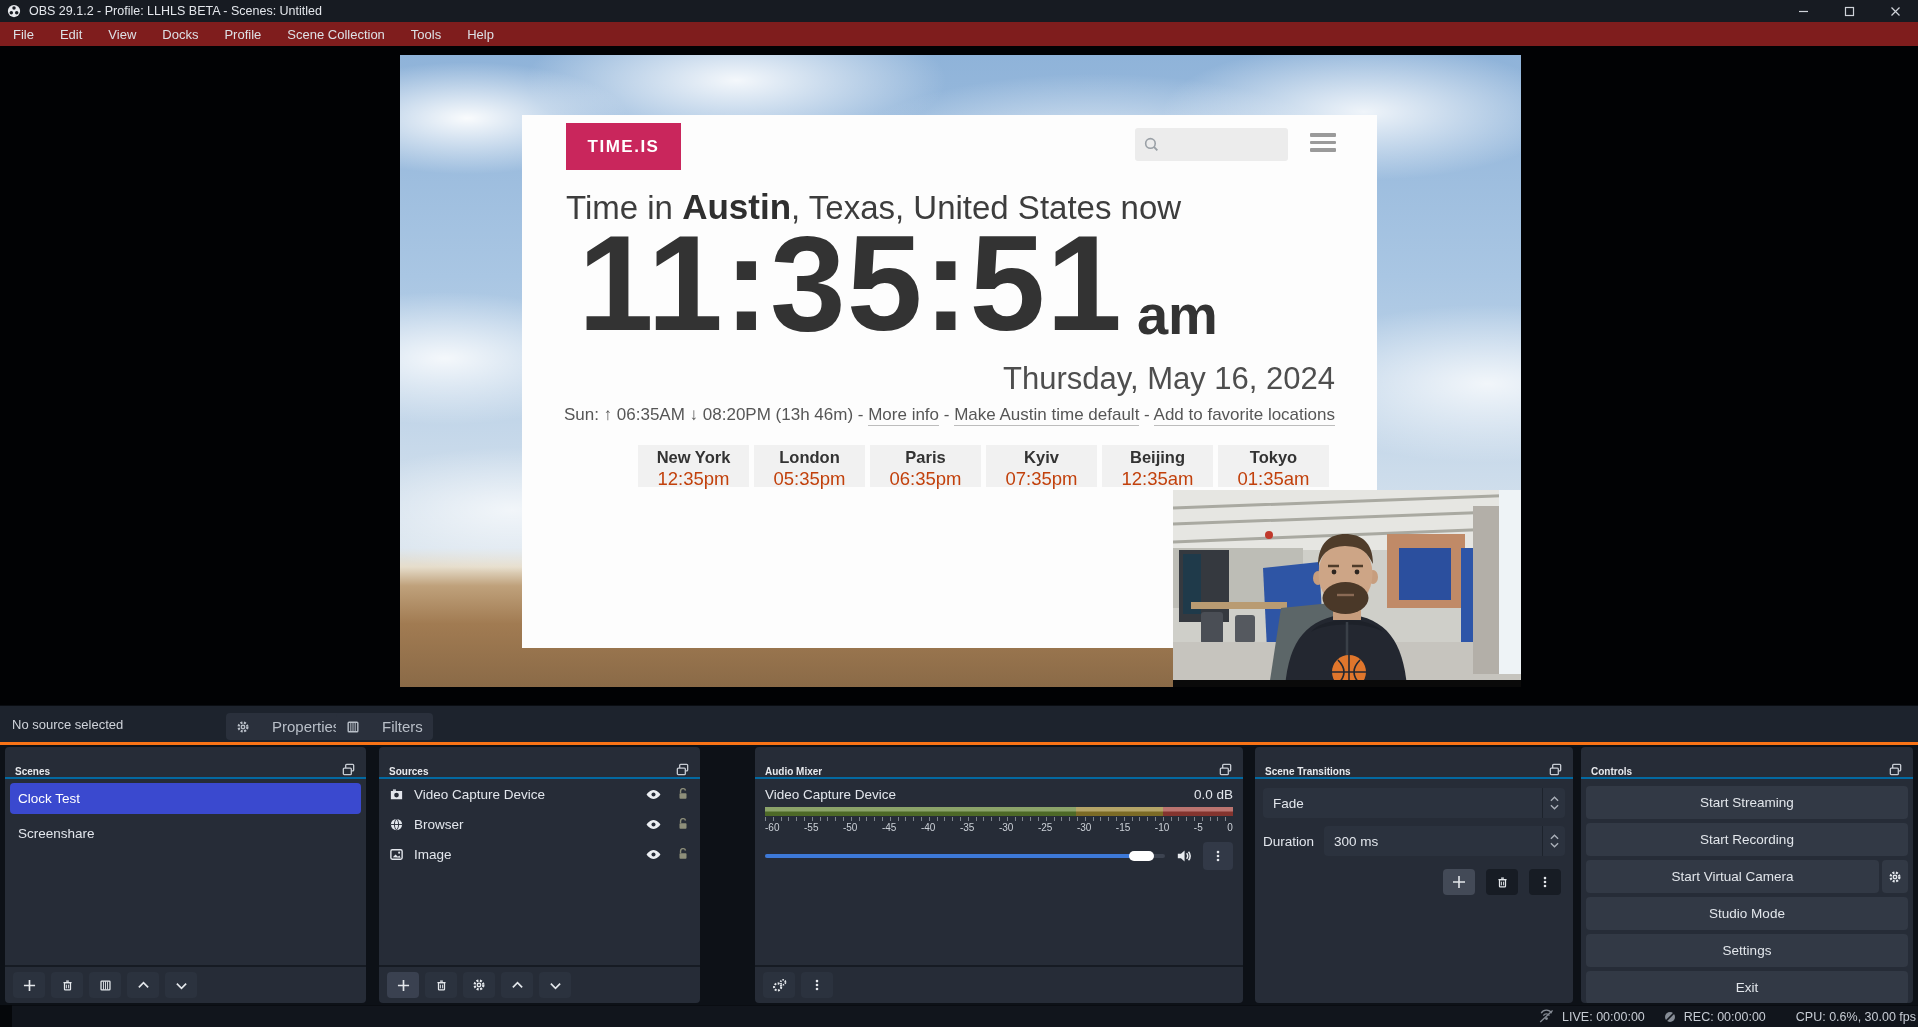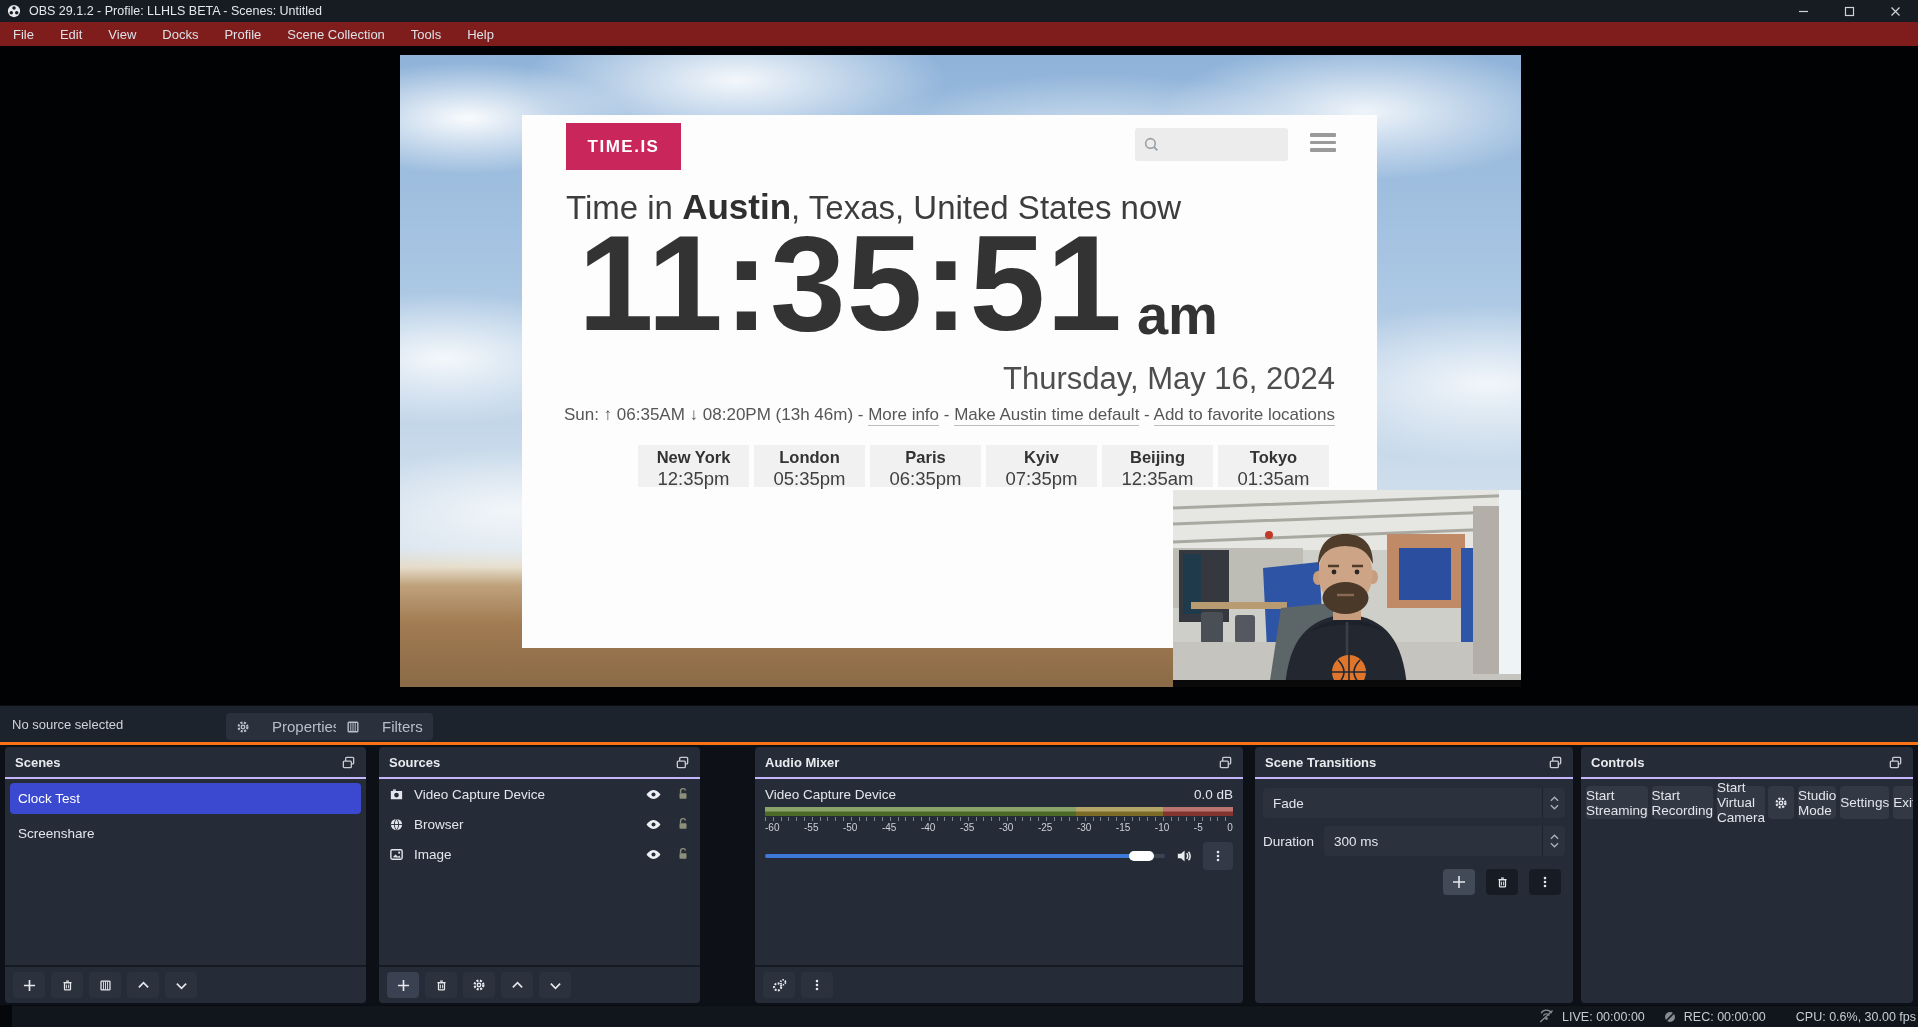--- a/index.html
+++ b/index.html
@@ -44,38 +44,38 @@
   #page-heading .city{font-weight:bold;font-size:35px;color:#2f2f2f;}
   #clock-row{position:absolute;left:56px;top:100px;display:flex;align-items:flex-end;color:#333;}
   #clock-time{font-size:136px;font-weight:bold;line-height:1;letter-spacing:1px;}
   #clock-ampm{font-size:56px;font-weight:bold;line-height:1;margin:0 0 8px 14px;}
   #page-date{position:absolute;right:42px;top:246px;font-size:31px;color:#4e4e4e;white-space:nowrap;}
   #sun-line{position:absolute;right:42px;top:290px;font-size:17px;color:#565656;white-space:nowrap;}
   #sun-line .pg-link{color:#565656;border-bottom:1px solid #bdbdbd;padding-bottom:1px;}
   #cities{position:absolute;left:116px;top:330px;display:flex;gap:5px;}
   .city-cell{width:111px;height:42px;background:#f1f1f1;text-align:center;padding-top:3px;box-sizing:border-box;}
   .city-name{font-size:16.5px;font-weight:bold;color:#333;line-height:1.2;}
-  .city-time{font-size:18.5px;color:#404040;line-height:1.15;}
+  .city-time{font-size:18.5px;color:#c2410c;line-height:1.15;}
   #webcam{position:absolute;right:0;bottom:0;width:348px;height:197px;}
 
   
   #srcbar{position:absolute;left:0;top:705px;width:1918px;height:40px;background:#1d232d;
           border-top:1px solid #0a0d12;border-bottom:3px solid #f97316;box-sizing:border-box;
           display:flex;align-items:center;font-size:13px;color:#cfd3da;}
   #src-status{margin-left:12px;}
   .srcbar-btn{position:absolute;top:7px;height:27px;background:#2a303c;border-radius:4px;color:#b9bfc8;
               display:flex;align-items:center;gap:22px;padding:0 10px;font-size:15px;box-sizing:border-box;}
   #btn-properties{left:226px;}
   #btn-filters{left:336px;}
 
   
   #docks{position:absolute;left:0;top:745px;width:1918px;height:260px;background:#0d1117;}
   .panel{position:absolute;top:2px;height:256px;background:#262c37;border-radius:4px;overflow:hidden;box-sizing:border-box;}
-  .panel-header{height:32px;display:flex;align-items:center;padding:0 10px;font-size:13px;font-weight:bold;
-                color:#e8eaee;border-bottom:2px solid #c4b5fd;box-sizing:border-box;}
+  .panel-header{height:32px;display:flex;align-items:flex-end;padding:0 10px;font-size:10px;font-weight:bold;
+                color:#e8eaee;border-bottom:2px solid #0369a1;box-sizing:border-box;}
   .popout{margin-left:auto;color:#c7ccd3;}
   .panel-toolbar{position:absolute;left:0;right:0;bottom:0;height:38px;border-top:2px solid #161b23;
                  display:flex;align-items:center;gap:6px;padding:0 8px;box-sizing:border-box;}
   .btn-sq{width:32px;height:26px;background:#2b323e;border-radius:4px;display:flex;align-items:center;justify-content:center;color:#e4e7eb;}
   #p-scenes{left:5px;width:361px;}
   #p-sources{left:379px;width:321px;}
   #p-audio{left:755px;width:488px;}
   #p-trans{left:1255px;width:318px;}
   #p-controls{left:1581px;width:332px;}
 
@@ -108,21 +108,21 @@
   .combo .val{padding-left:10px;flex:1;}
   .combo .spin{width:22px;align-self:stretch;border-left:1px solid #1d232c;display:flex;flex-direction:column;
                align-items:center;justify-content:center;gap:2px;color:#aab0b9;}
   #duration-row{margin-top:8px;display:flex;align-items:center;}
   #duration-label{font-size:13.5px;color:#e2e6ec;}
   #duration-box{flex:1;margin-left:10px;}
   #trans-btn-row{margin-top:13px;display:flex;justify-content:flex-end;gap:11px;padding-right:4px;}
   #trans-add{background:#434a57;}
   #trans-del,#trans-menu{background:#171c24;}
 
-  #controls-body{padding:7px 5px 0 5px;display:flex;flex-direction:row;gap:4px;}
+  #controls-body{padding:7px 5px 0 5px;display:flex;flex-direction:column;gap:4px;}
   .ctl-btn{height:33px;background:#323945;border-radius:4px;display:flex;align-items:center;justify-content:center;
            font-size:13.5px;color:#e2e6eb;}
   .ctl-split{display:flex;gap:3px;}
   .ctl-split .main{flex:1;}
   .ctl-split .gear-btn{width:26px;height:33px;background:#323945;border-radius:4px;display:flex;align-items:center;justify-content:center;color:#e2e6eb;}
 
   
   #statusbar{position:absolute;left:12px;top:1005px;width:1918px;height:22px;background:#11151c;
              border-top:1px solid #0a0d12;box-sizing:border-box;display:flex;align-items:center;
              justify-content:flex-end;font-size:12.5px;color:#c6cbd3;padding-right:14px;}

